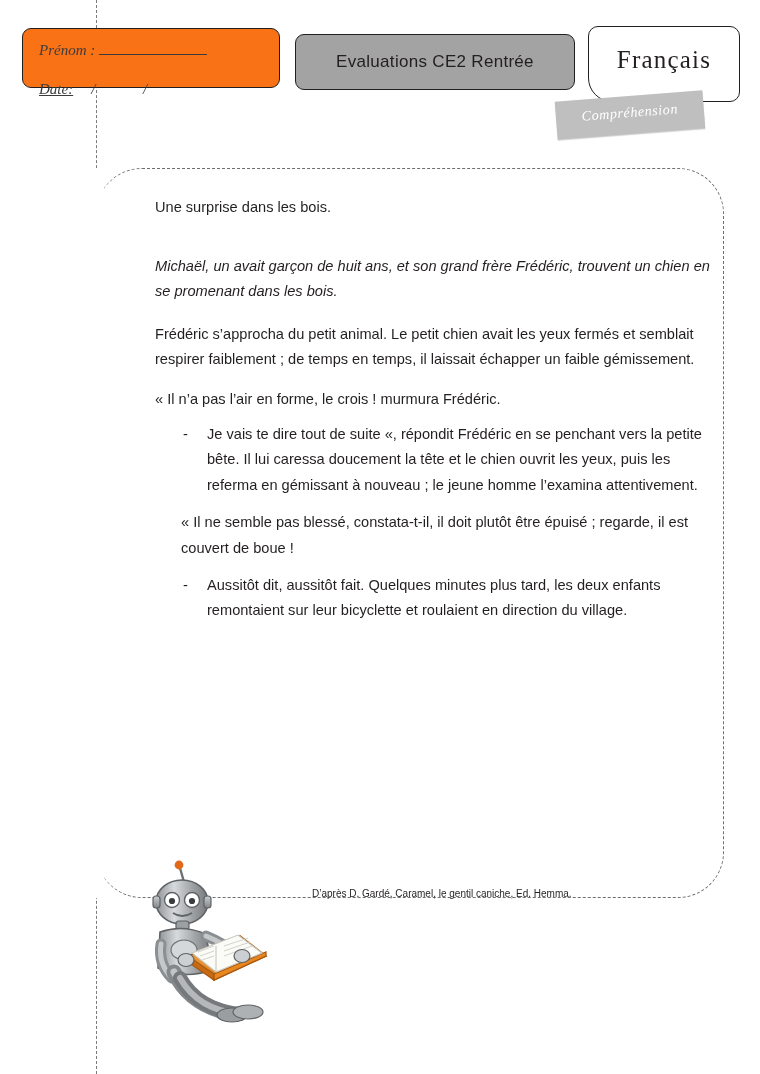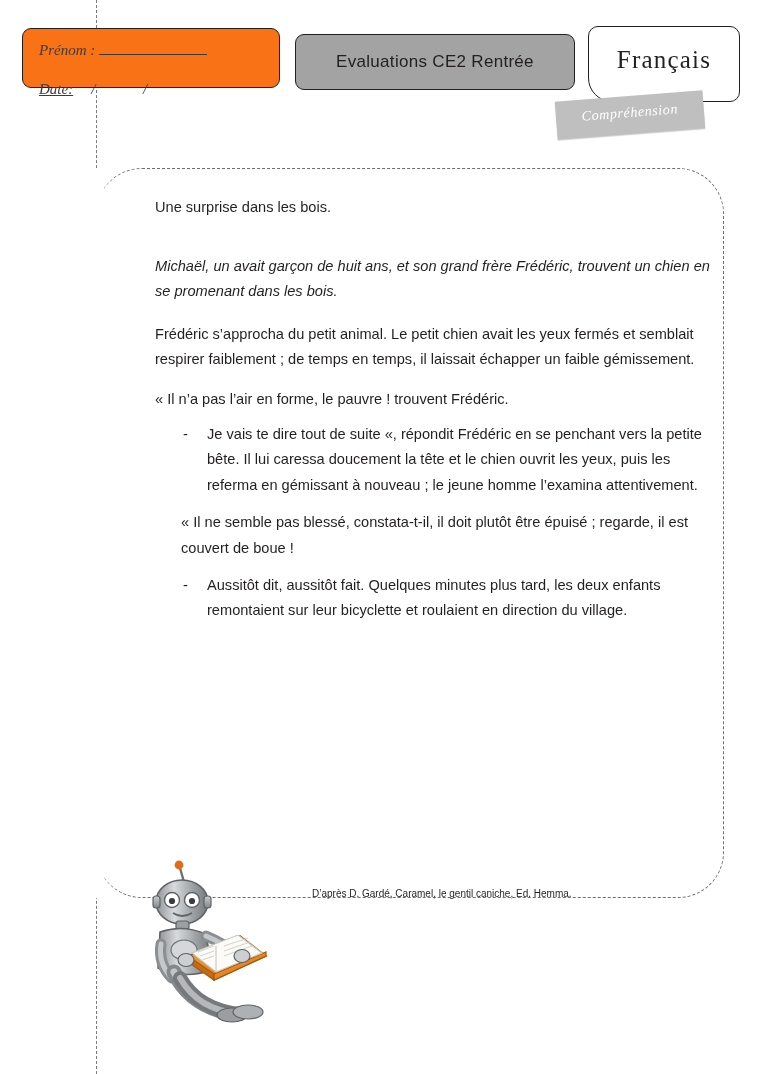--- a/index.html
+++ b/index.html
@@ -260,21 +260,21 @@
   <div class="comp-text">Compréhension</div>
 </div>
 
 <div class="text-frame"></div>
 <div class="text-frame-leftcover"></div>
 
 <div class="content">
   <p class="p-title">Une surprise dans les bois.</p>
   <p class="p-intro">Michaël, un avait garçon de huit ans, et son grand frère Frédéric, trouvent un chien en se promenant dans les bois.</p>
   <p class="p-body">Frédéric s’approcha du petit animal. Le petit chien  avait les yeux fermés et semblait respirer faiblement ; de temps en temps, il laissait échapper un faible gémissement.</p>
-  <p class="p-quote">«  Il n’a pas l’air en forme, le pauvre ! trouvent Frédéric.</p>
+  <p class="p-quote">«  Il n’a pas l’air en forme, le crois ! murmura Frédéric.</p>
   <ul class="dash-list">
     <li>Je vais te dire tout de suite «, répondit Frédéric en se penchant vers la petite bête. Il lui caressa doucement la tête et le chien ouvrit les yeux, puis les referma en gémissant à nouveau ; le jeune homme l’examina attentivement.</li>
   </ul>
   <p class="p-quote-indent">«  Il ne semble pas blessé, constata-t-il, il doit plutôt être épuisé ; regarde, il est couvert de boue !</p>
   <ul class="dash-list">
     <li>Aussitôt dit, aussitôt fait. Quelques minutes plus tard, les deux enfants remontaient sur leur bicyclette et roulaient en direction du village.</li>
   </ul>
 </div>
 
 <div class="source">D’après D. Gardé, Caramel, le gentil caniche, Ed. Hemma.</div>

